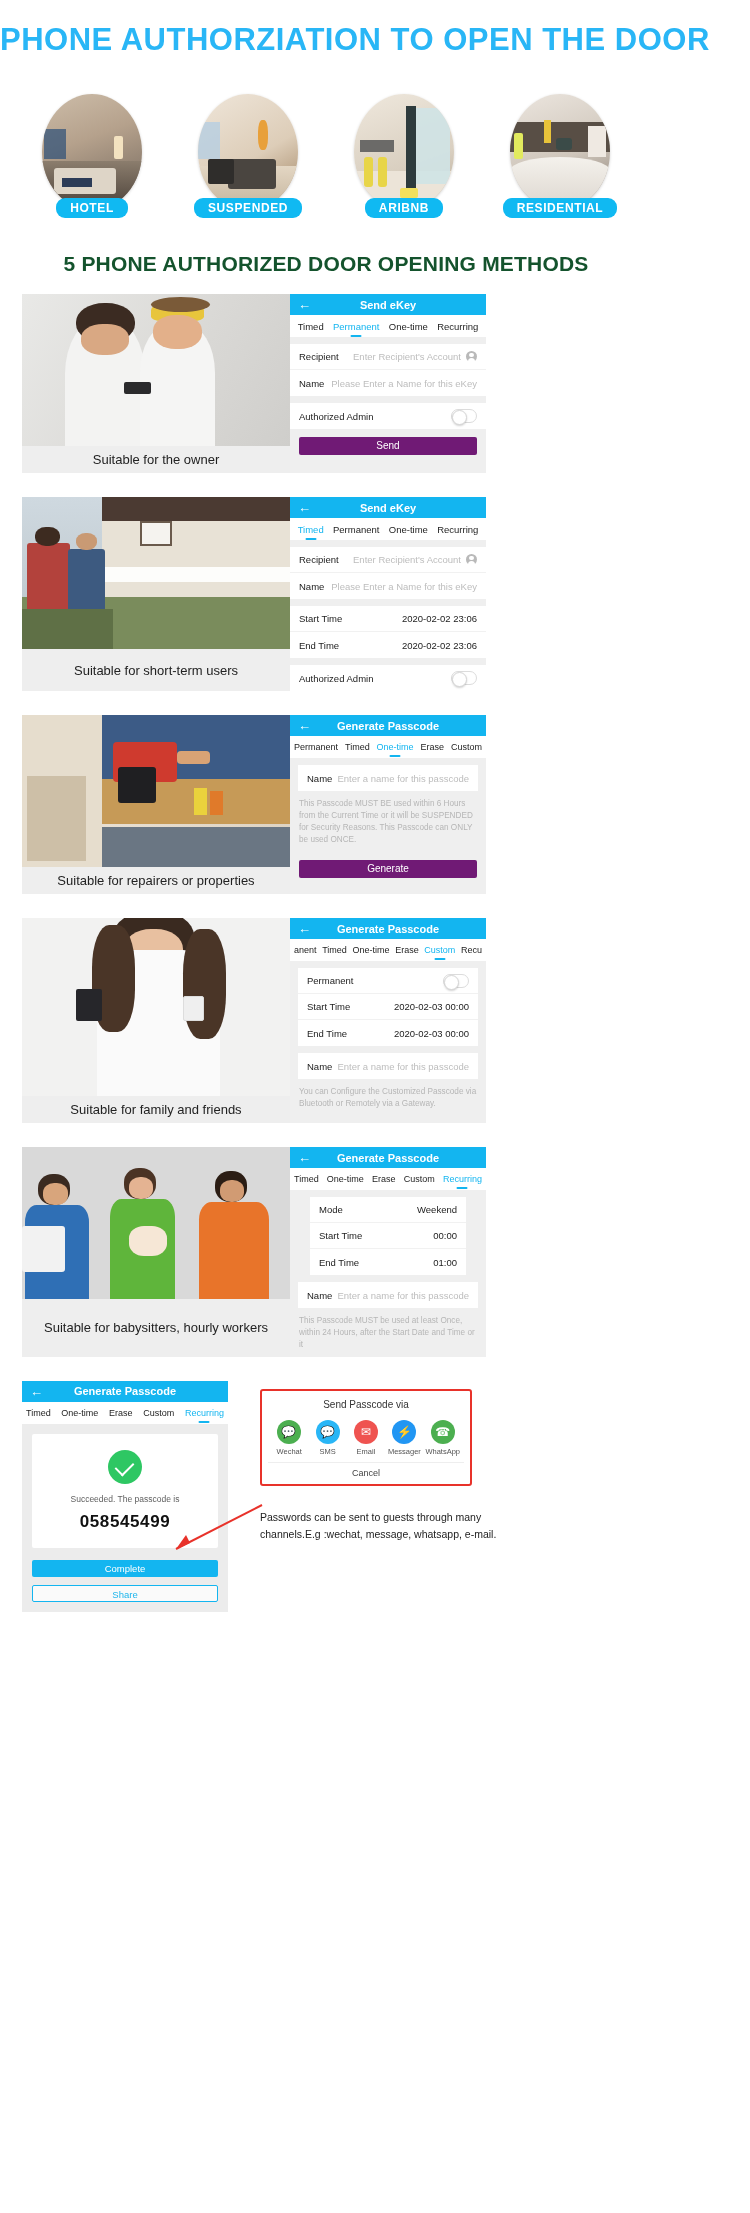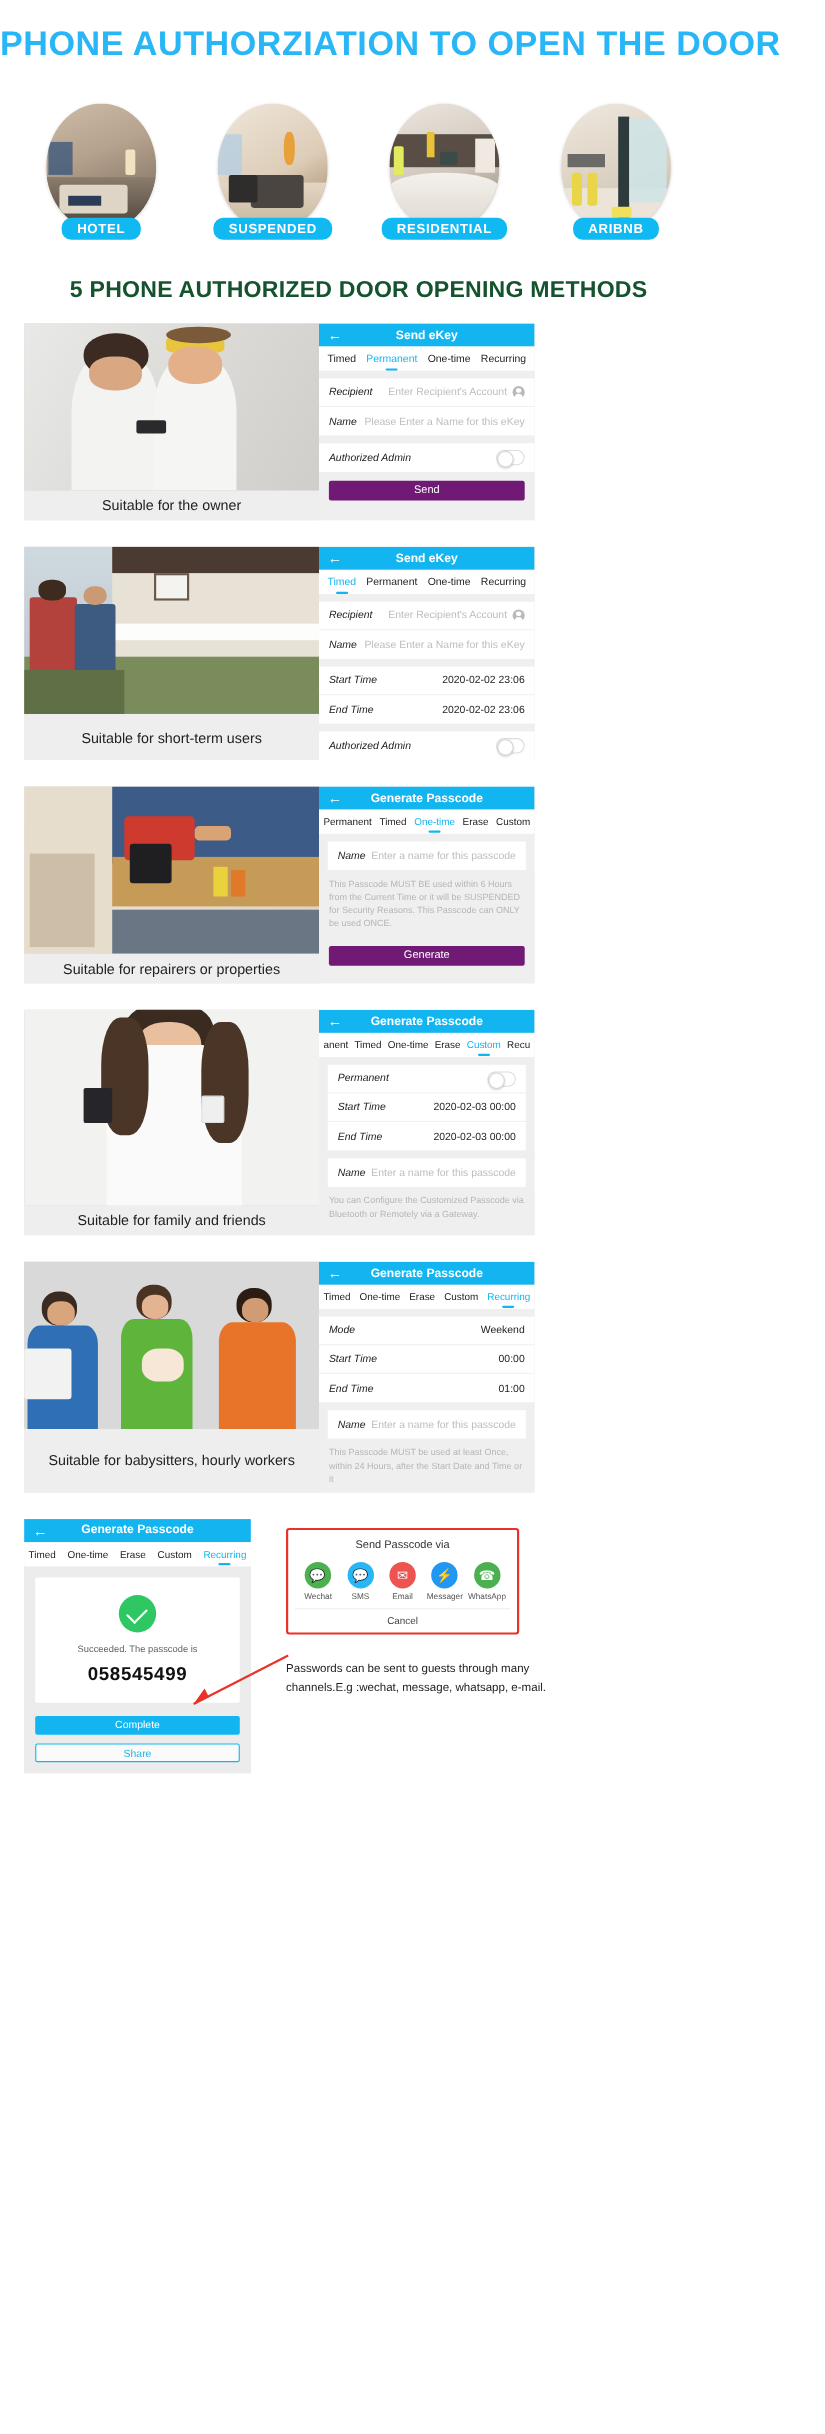--- a/index.html
+++ b/index.html
@@ -159,21 +159,21 @@
   .row {
     display: flex;
     align-items: center;
     justify-content: space-between;
     height: 26px;
     padding: 0 9px;
     font-size: 9.5px;
     border-bottom: 1px solid #f1f1f1;
   }
   .row:last-child { border-bottom: none; }
-  .row .lbl { color: #222; font-style: italic; }
+  .row .lbl { color: #222; }
   .row .ph { color: #bdbdbd; }
   .row .val { color: #222; }
   .row .right { display: flex; align-items: flex-end; gap: 5px; }
   .av {
     width: 11px; height: 11px; border-radius: 50%;
     background: #b9b9b9; position: relative; flex: none;
   }
   .av::before {
     content: ""; position: absolute; left: 3.3px; top: 2px;
     width: 4.4px; height: 4.4px; border-radius: 50%; background: #fff;
@@ -310,47 +310,47 @@
     <div class="cat">
       <div class="cat-photo">
         <i style="inset:0;background:linear-gradient(150deg,#efe6da 0%,#ddcdb8 55%,#9a7c5a 100%);"></i>
         <i style="left:0;bottom:0;width:100%;height:38%;background:linear-gradient(180deg,#e3d6c3,#c4b49c);"></i>
         <i style="left:30%;bottom:18%;width:48%;height:26%;background:#4a4540;border-radius:3px;"></i>
         <i style="left:10%;bottom:22%;width:26%;height:22%;background:#2f2d2b;border-radius:2px;"></i>
         <i style="left:60%;top:22%;width:10%;height:26%;background:#e8a03a;border-radius:40%;"></i>
         <i style="left:0;top:24%;width:22%;height:32%;background:#b9cfe0;opacity:.85;"></i>
       </div>
       <div class="cat-label">SUSPENDED</div>
-    </div>
-
-    <div class="cat">
-      <div class="cat-photo">
-        <i style="inset:0;background:linear-gradient(160deg,#ece6df,#cfc6bb 55%,#7d7269);"></i>
-        <i style="left:0;top:24%;width:100%;height:26%;background:#584e45;"></i>
-        <i style="left:0;bottom:0;width:100%;height:46%;background:linear-gradient(180deg,#f4f1ec,#dcd6ce);border-radius:50% 50% 0 0 / 26% 26% 0 0;"></i>
-        <i style="left:4%;top:34%;width:9%;height:22%;background:#e2ea5e;border-radius:2px;"></i>
-        <i style="left:34%;top:22%;width:7%;height:20%;background:#e8c33a;"></i>
-        <i style="left:78%;top:28%;width:18%;height:26%;background:#efe9e2;"></i>
-        <i style="left:46%;top:38%;width:16%;height:10%;background:#3b4b48;border-radius:3px;"></i>
-      </div>
-      <div class="cat-label">RESIDENTIAL</div>
     </div>
 
     <div class="cat">
       <div class="cat-photo">
         <i style="inset:0;background:linear-gradient(160deg,#efe8dd,#d9cfc0 60%,#b3a896);"></i>
         <i style="left:0;bottom:0;width:100%;height:34%;background:#ece4d8;"></i>
         <i style="left:6%;top:40%;width:34%;height:10%;background:#6b6a68;"></i>
         <i style="left:10%;bottom:20%;width:9%;height:26%;background:#e8d548;border-radius:3px;"></i>
         <i style="left:24%;bottom:20%;width:9%;height:26%;background:#e8d548;border-radius:3px;"></i>
         <i style="left:52%;top:10%;width:10%;height:80%;background:#2e3b3d;"></i>
         <i style="left:62%;top:12%;width:34%;height:66%;background:#cfe3e6;opacity:.9;"></i>
         <i style="left:46%;bottom:10%;width:18%;height:9%;background:#f2e05c;border-radius:2px;"></i>
       </div>
       <div class="cat-label">ARIBNB</div>
+    </div>
+
+    <div class="cat">
+      <div class="cat-photo">
+        <i style="inset:0;background:linear-gradient(160deg,#ece6df,#cfc6bb 55%,#7d7269);"></i>
+        <i style="left:0;top:24%;width:100%;height:26%;background:#584e45;"></i>
+        <i style="left:0;bottom:0;width:100%;height:46%;background:linear-gradient(180deg,#f4f1ec,#dcd6ce);border-radius:50% 50% 0 0 / 26% 26% 0 0;"></i>
+        <i style="left:4%;top:34%;width:9%;height:22%;background:#e2ea5e;border-radius:2px;"></i>
+        <i style="left:34%;top:22%;width:7%;height:20%;background:#e8c33a;"></i>
+        <i style="left:78%;top:28%;width:18%;height:26%;background:#efe9e2;"></i>
+        <i style="left:46%;top:38%;width:16%;height:10%;background:#3b4b48;border-radius:3px;"></i>
+      </div>
+      <div class="cat-label">RESIDENTIAL</div>
     </div>
   </div>
 
   <div class="section-title">5 PHONE AUTHORIZED DOOR OPENING METHODS</div>
 
   <div class="feature">
     <div class="feat-left">
       <div class="feat-photo">
         <i style="inset:0;background:linear-gradient(120deg,#e9e9e7,#d9d8d5 60%,#cfcecb);"></i>
         <i style="left:16%;top:16%;width:30%;height:84%;background:#f3f3f2;border-radius:44% 44% 0 0;"></i>
@@ -589,21 +589,21 @@
         <span class="title">Generate Passcode</span>
       </div>
       <div class="tabs tight">
         <span class="tab">Timed</span>
         <span class="tab">One-time</span>
         <span class="tab">Erase</span>
         <span class="tab">Custom</span>
         <span class="tab active">Recurring</span>
       </div>
       <div class="gap"></div>
-      <div class="card" style="margin:0 0;">
+      <div class="card" style="margin:0 20px;">
         <div class="row">
           <span class="lbl">Mode</span>
           <span class="val">Weekend</span>
         </div>
         <div class="row">
           <span class="lbl">Start Time</span>
           <span class="val">00:00</span>
         </div>
         <div class="row">
           <span class="lbl">End Time</span>

